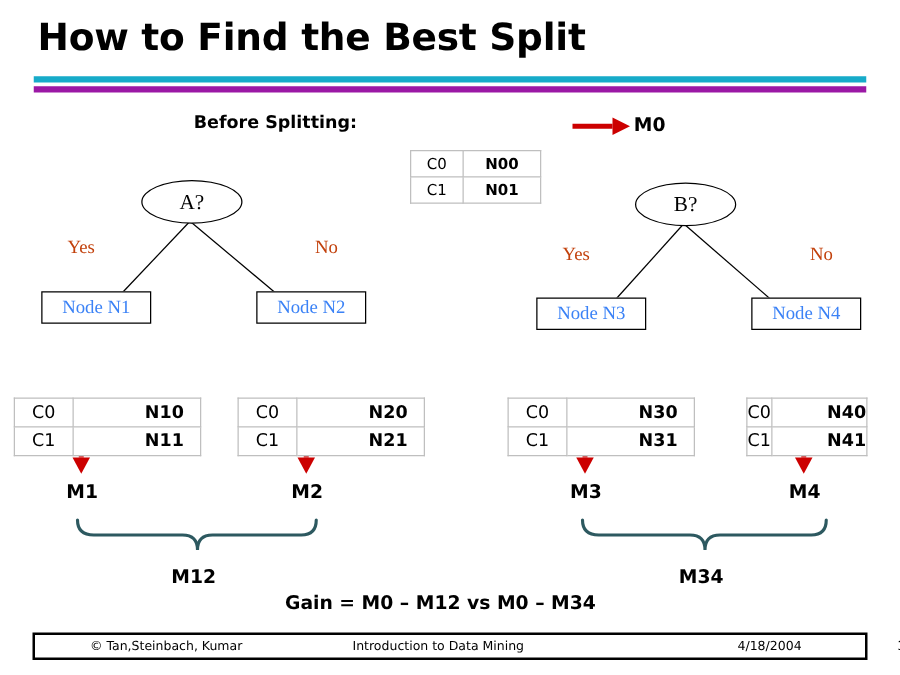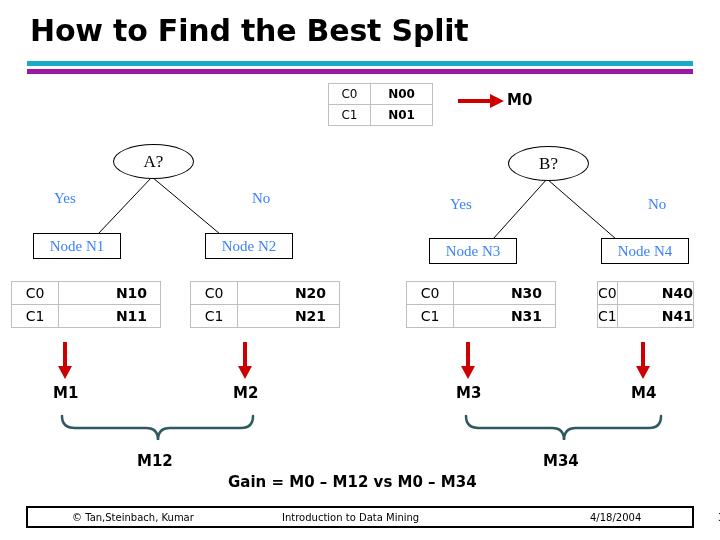--- a/index.html
+++ b/index.html
@@ -55,20 +55,21 @@
     width: 666px;
     height: 5px;
     background: #9B18A5;
   }
 
   
   .count-table {
     position: absolute;
     border-collapse: collapse;
     background: #ffffff;
+    margin-top: 37px;
   }
   .count-table td {
     border: 1px solid #BFBFBF;
     text-align: center;
     vertical-align: middle;
     padding: 0;
     font-family: "DejaVu Sans", sans-serif;
   }
   .count-table td.lbl {
     font-weight: normal;
@@ -178,21 +179,21 @@
   }
   #box-n1 { left: 33px;  top: 233px; width: 78px; height: 24px; }
   #box-n2 { left: 205px; top: 233px; width: 78px; height: 24px; }
   #box-n3 { left: 429px; top: 238px; width: 78px; height: 24px; }
   #box-n4 { left: 601px; top: 238px; width: 78px; height: 24px; }
 
   .branch-label {
     position: absolute;
     font-family: "Liberation Serif", serif;
     font-size: 15px;
-    color: #3b82f6;
+    color: #c2410c;
     white-space: nowrap;
   }
   #yes-a { left: 54px;  top: 190px; }
   #no-a  { left: 252px; top: 190px; }
   #yes-b { left: 450px; top: 196px; }
   #no-b  { left: 648px; top: 196px; }
 
   
   .footer {
     position: absolute;
@@ -221,20 +222,21 @@
 </head>
 <body>
 
 <div class="slide">
 
   <div class="slide-title">How to Find the Best Split</div>
 
   <div class="divider-teal"></div>
   <div class="divider-purple"></div>
 
+  <div class="label-before">Before Splitting:</div>
 
   <table class="count-table" id="table-before">
     <tbody>
         <tr>
       <td class="lbl">C0</td>
       <td class="val">N00</td>
     </tr>
     <tr>
       <td class="lbl">C1</td>
       <td class="val">N01</td>

